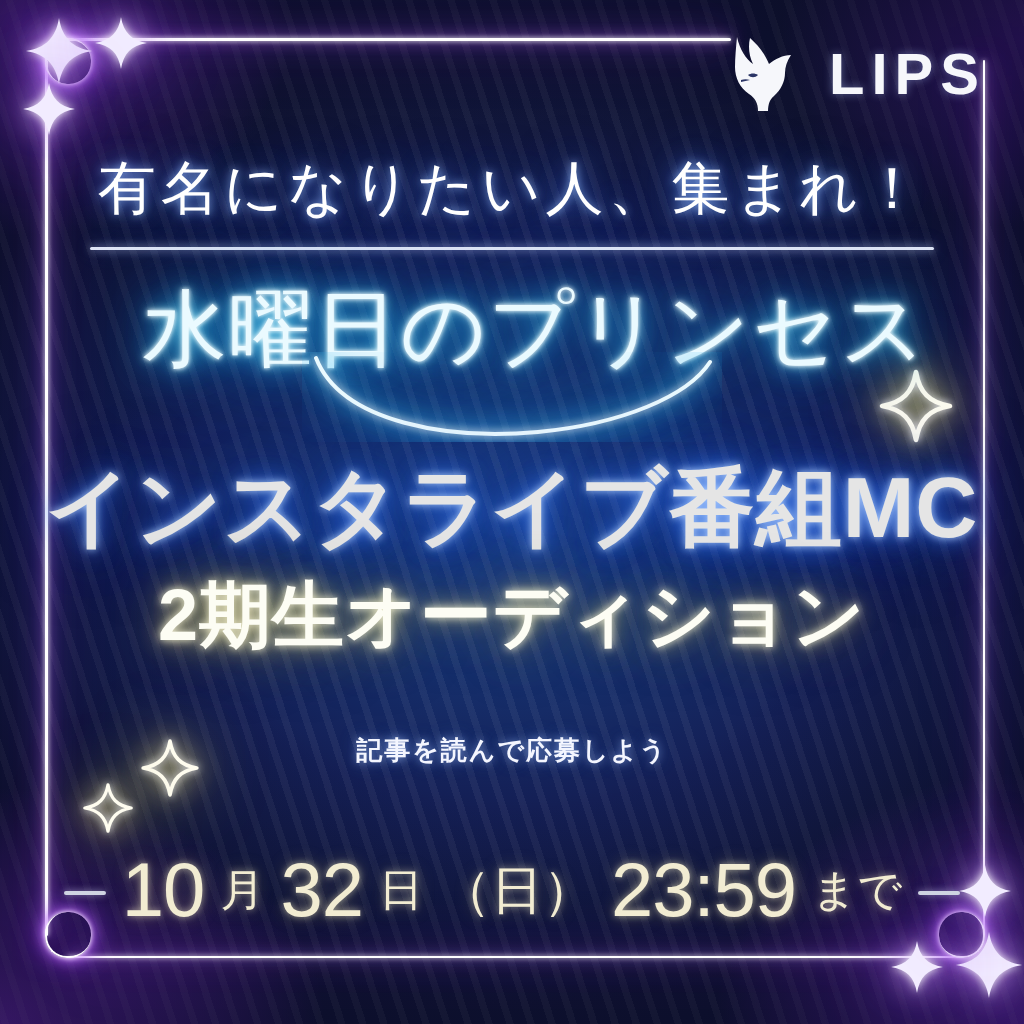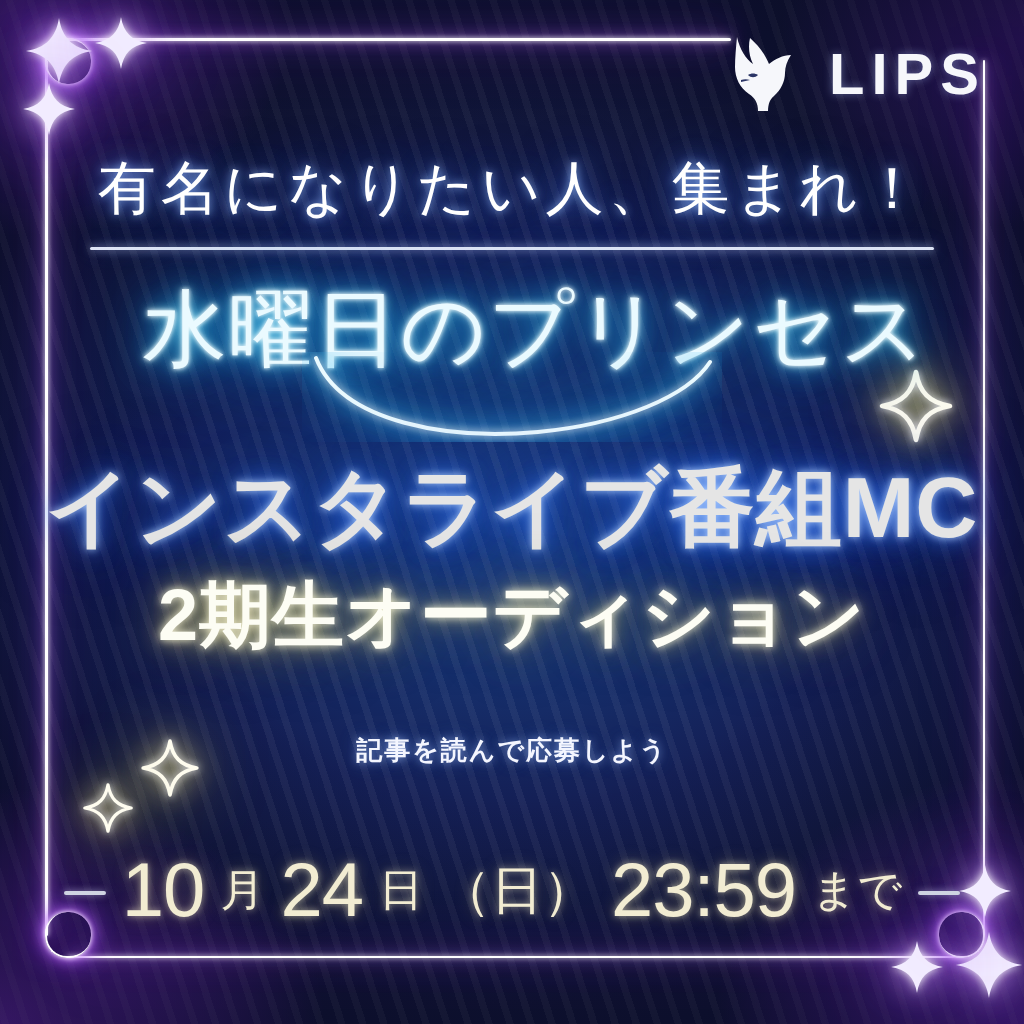--- a/index.html
+++ b/index.html
@@ -185,21 +185,21 @@
 
   <div class="head-a">インスタライブ番組MC</div>
   <div class="head-b">2期生オーディション</div>
 
   <div class="cta">記事を読んで応募しよう</div>
 
   <div class="deadline">
     <span class="dl-dash"></span>
     <span class="dl-num">10</span>
     <span class="dl-unit">月</span>
-    <span class="dl-num">24</span>
+    <span class="dl-num">32</span>
     <span class="dl-unit">日</span>
     <span class="dl-paren">（日）</span>
     <span class="dl-num">23:59</span>
     <span class="dl-tail">まで</span>
     <span class="dl-dash"></span>
   </div>
 
 </div>
 
 </body></html>

